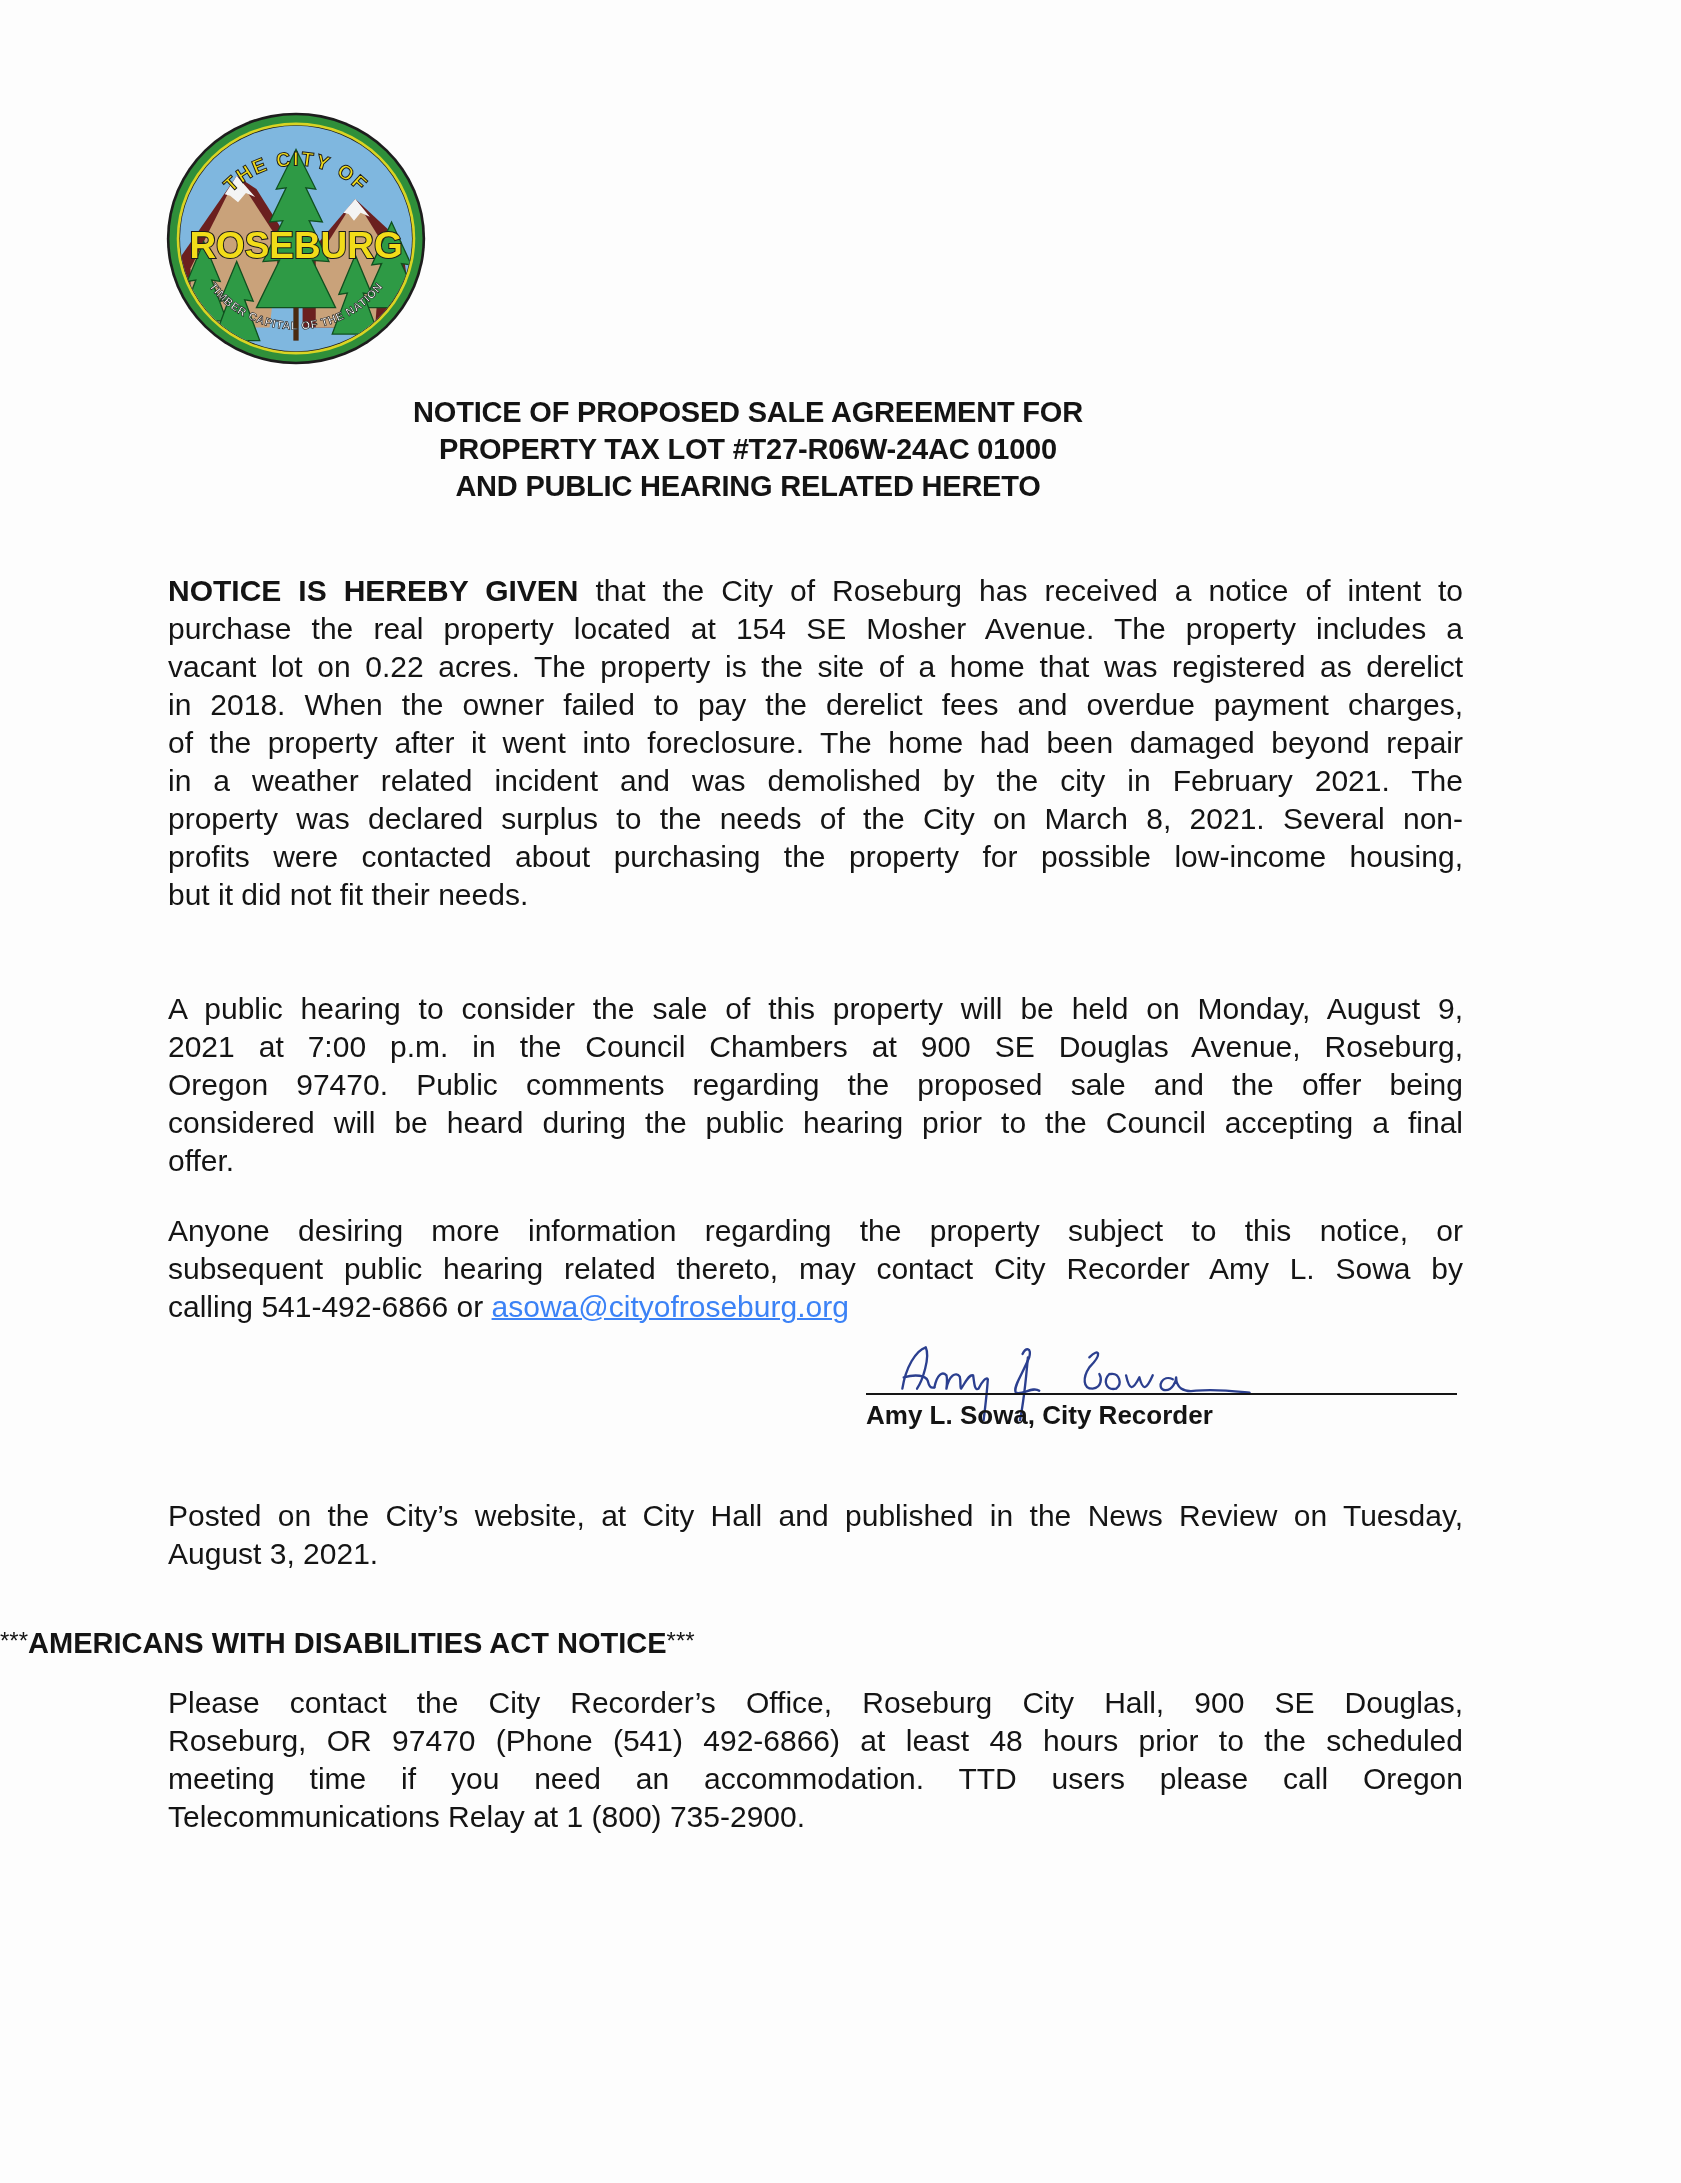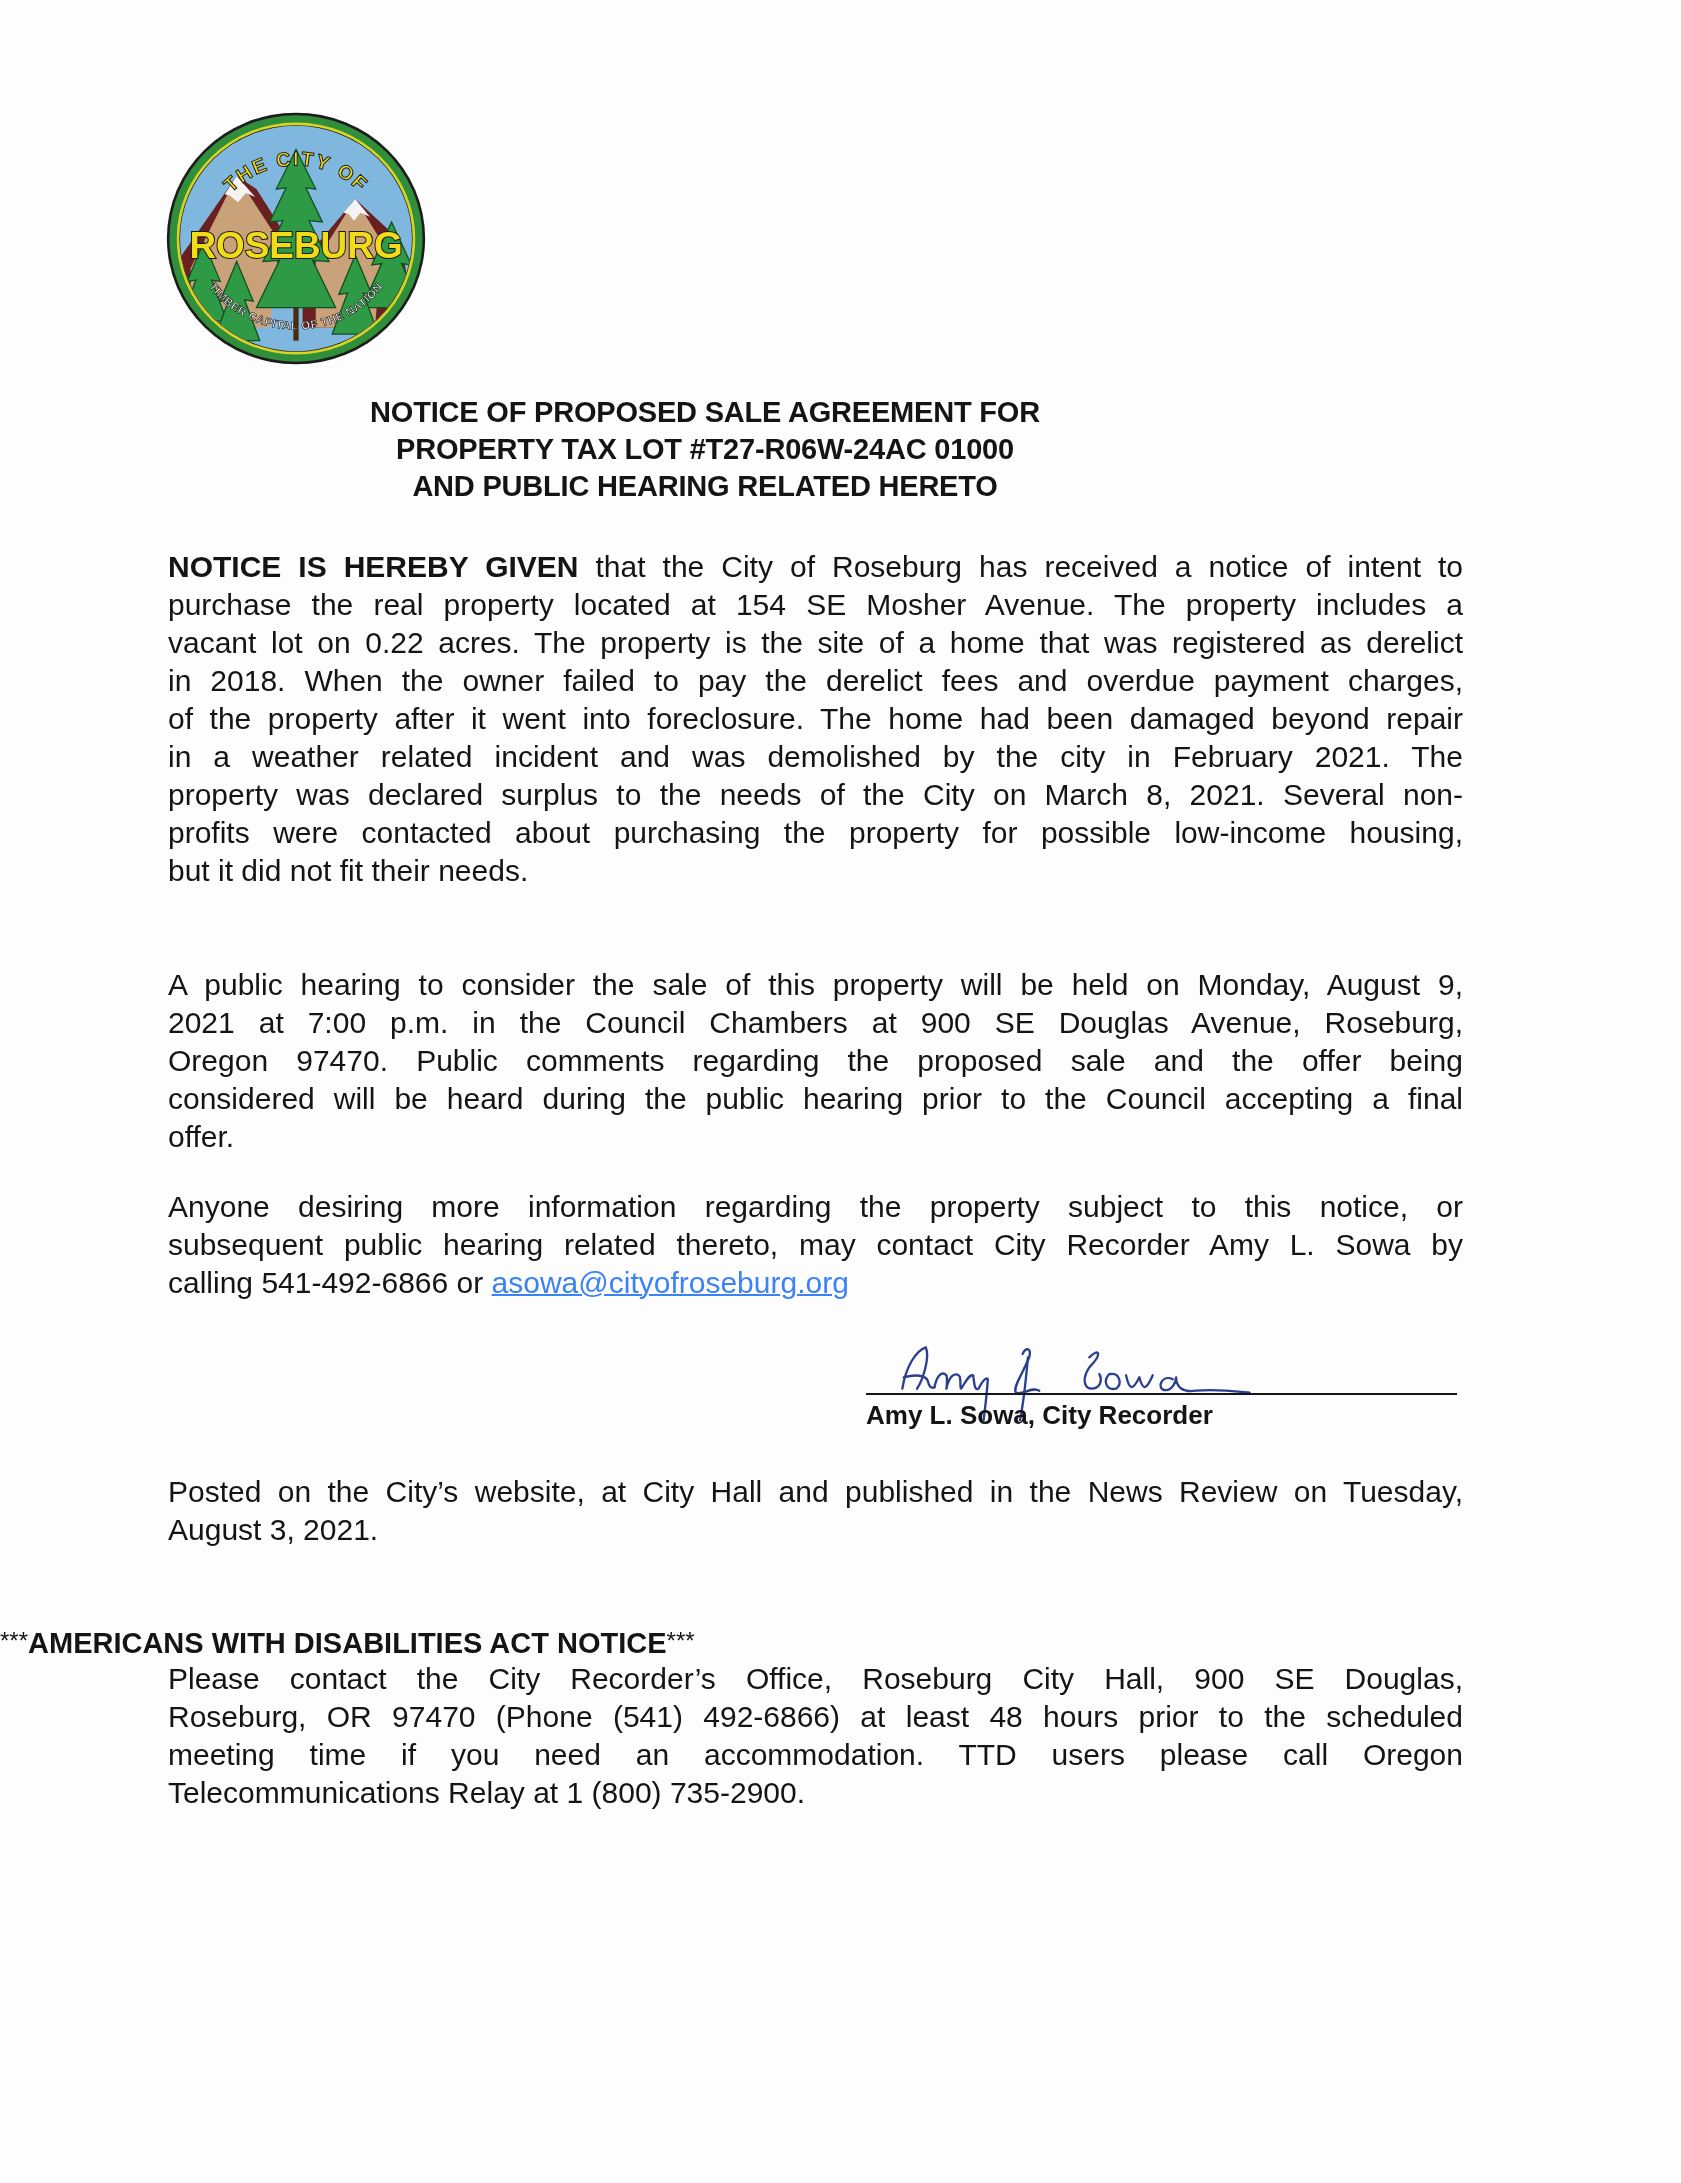--- a/index.html
+++ b/index.html
@@ -14,25 +14,26 @@
   .page { position: absolute; left: 0; top: 0; width: 1681px; height: 2183px; }
 
   
   .seal { position: absolute; left: 164px; top: 110px; width: 264px; height: 257px; }
 
   
   .title {
     position: absolute; left: 0; width: 1410px; top: 394px;
     text-align: center; font-weight: bold; font-size: 29px; line-height: 37px;
     letter-spacing: -0.2px;
+    padding-left: 43px;
   }
   .title .tl { display: block; }
 
   
-  .para { position: absolute; left: 168px; width: 1295px; font-size: 30px; }
+  .para { position: absolute; left: 168px; width: 1295px; font-size: 30px; margin-top: 24px; }
   .line {
     display: block; height: 38px; line-height: 38px;
     text-align: justify; text-align-last: justify; white-space: nowrap;
   }
   .line.last { text-align: left; text-align-last: left; }
   .line > span { white-space: normal; }
   .b { font-weight: bold; }
 
   .p1 { top: 548px; }
   .p2 { top: 966px; }

